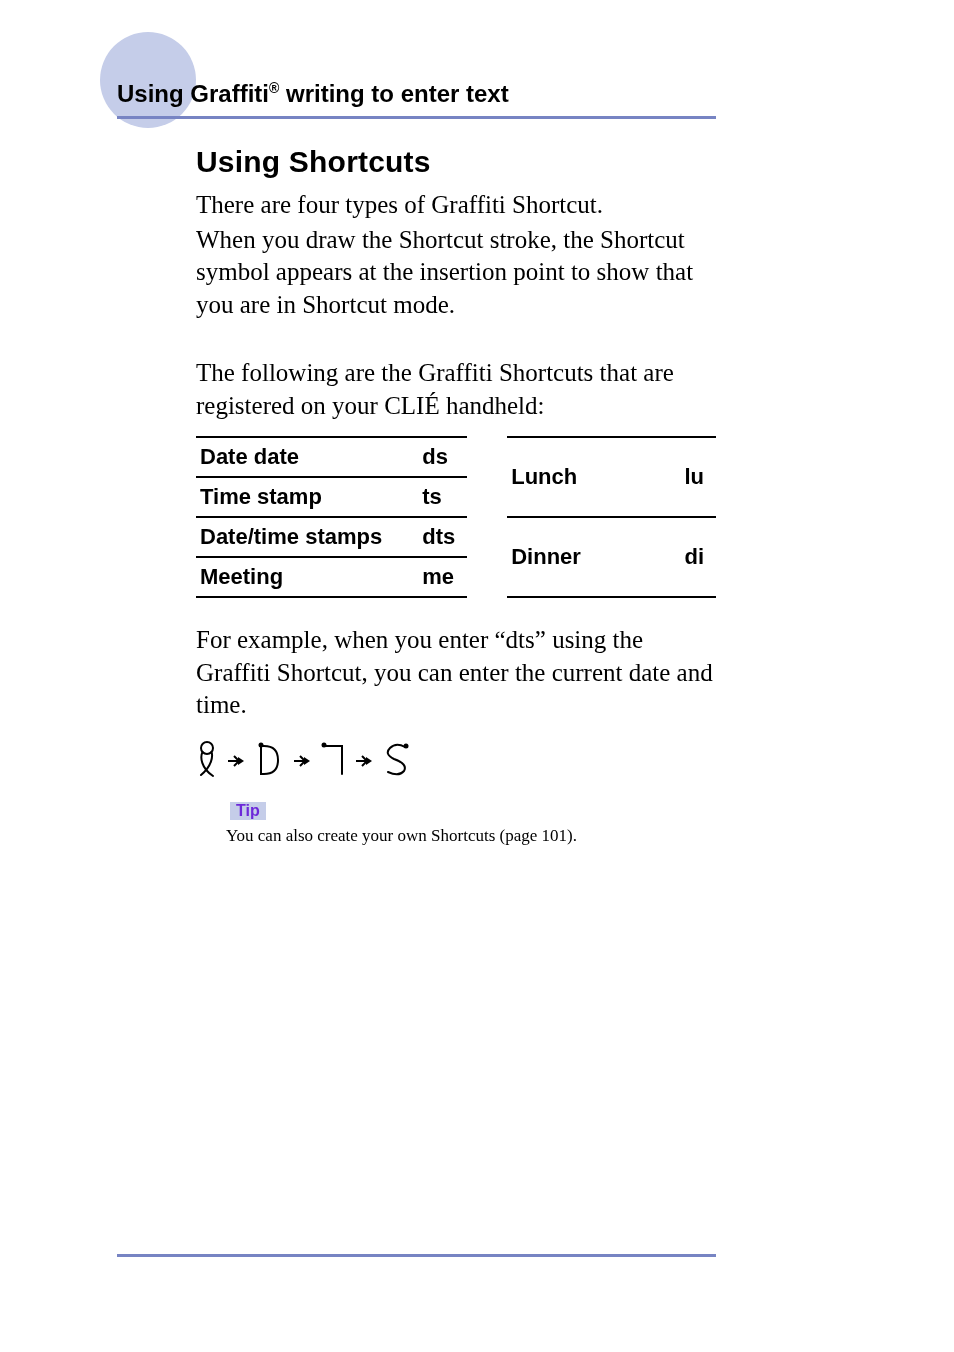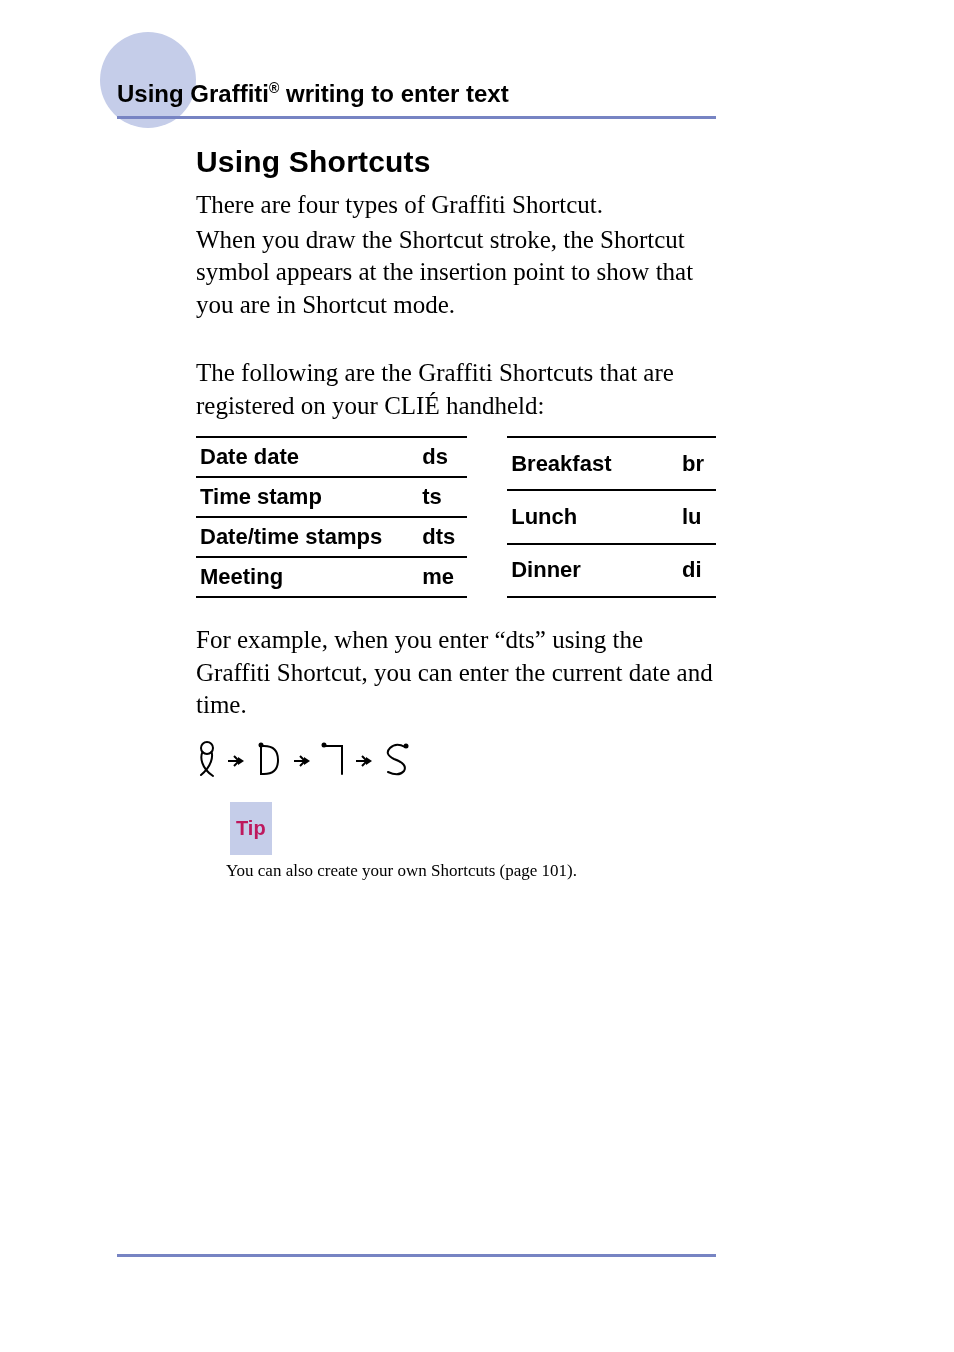--- a/index.html
+++ b/index.html
@@ -29,21 +29,21 @@
   table td:last-child { font-weight: bold; text-align: left; padding-left: 10px; padding-right: 12px; }
   .table-left { width: 290px; }
   .table-right { width: 290px; }
   .table-left td:first-child { width: 200px; }
   .table-right td:first-child { width: 200px; }
   
   .stroke-seq { margin-top: 18px; margin-bottom: 20px; display: flex; align-items: center; gap: 10px; }
   .arrow { font-size: 22px; font-family: Arial, sans-serif; }
   
   .tip-row { margin-top: 6px; padding-left: 34px; }
-  .tip-label { display: inline-block; background: #c5cde9; padding: 15px 6px; font-family: Arial, Helvetica, sans-serif; font-weight: bold; font-size: 20px; color: #be185d; margin-bottom: 6px; }
+  .tip-label { display: inline-block; background: #c5cde9; padding: 0 6px; font-family: Arial, Helvetica, sans-serif; font-weight: bold; font-size: 16px; color: #6d28d9; margin-bottom: 6px; }
   .tip-text { display: block; font-family: "Times New Roman", Times, serif; font-size: 17px; margin-left: -4px; }
   
   .footer { position: absolute; left: 117px; right: 116px; bottom: 85px; }
   .footer-rule { height: 3px; background: #7784c3; margin-bottom: 10px; }
   .footer-row { display: flex; justify-content: space-between; align-items: baseline; font-family: Arial, Helvetica, sans-serif; }
   .footer-left { font-size: 22px; }
   .footer-right { font-size: 30px; font-weight: bold; }
   
   svg { display: inline-block; }
 </style>
@@ -85,24 +85,20 @@
           <td>dts</td>
         </tr>
         <tr>
           <td>Meeting</td>
           <td>me</td>
         </tr>
       </tbody>
         </table>
       <table class="table-right">
         <tbody>
-            <tr>
-          <td>Breakfast</td>
-          <td>br</td>
-        </tr>
         <tr>
           <td>Lunch</td>
           <td>lu</td>
         </tr>
         <tr>
           <td>Dinner</td>
           <td>di</td>
         </tr>
       </tbody>
         </table>

